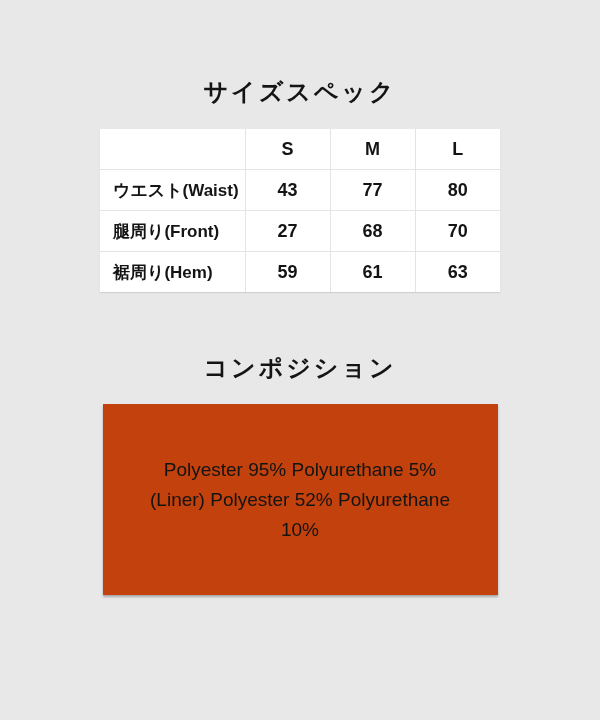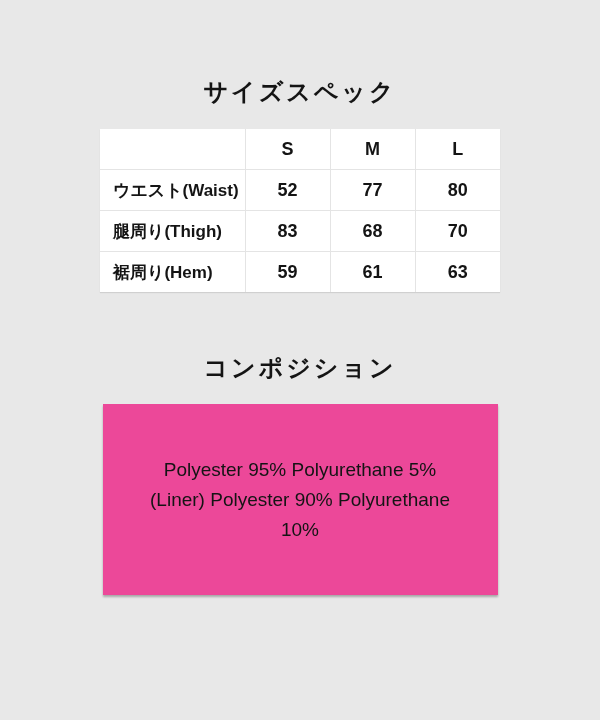--- a/index.html
+++ b/index.html
@@ -61,21 +61,21 @@
     padding-left: 13px;
     font-size: 17px;
   }
   .comp-title {
     margin-top: 62px;
   }
   .comp-box {
     width: 395px;
     height: 191px;
     margin: 22px auto 0 auto;
-    background: #ec4899;
+    background: #c2410c;
     box-shadow: 0 2px 2px rgba(0,0,0,0.28);
     display: flex;
     flex-direction: column;
     align-items: center;
     justify-content: center;
   }
   .comp-line {
     font-size: 19px;
     line-height: 30px;
     text-align: center;
@@ -100,40 +100,40 @@
       <tr>
         <th class="label-cell"></th>
         <th>S</th>
         <th>M</th>
         <th>L</th>
       </tr>
     </thead>
     <tbody>
         <tr>
           <td class="label-cell">ウエスト(Waist)</td>
-          <td>52</td>
+          <td>43</td>
           <td>77</td>
           <td>80</td>
         </tr>
         <tr>
-          <td class="label-cell">腿周り(Thigh)</td>
-          <td>83</td>
+          <td class="label-cell">腿周り(Front)</td>
+          <td>27</td>
           <td>68</td>
           <td>70</td>
         </tr>
         <tr>
           <td class="label-cell">裾周り(Hem)</td>
           <td>59</td>
           <td>61</td>
           <td>63</td>
         </tr>
       </tbody>
   </table>
 
   <h2 class="section-title comp-title">コンポジション</h2>
 
   <div class="comp-box">
     <div class="comp-line">Polyester 95% Polyurethane 5%</div>
-    <div class="comp-line">(Liner) Polyester 90% Polyurethane</div>
+    <div class="comp-line">(Liner) Polyester 52% Polyurethane</div>
     <div class="comp-line">10%</div>
   </div>
 
 </div>
 
 </body></html>

